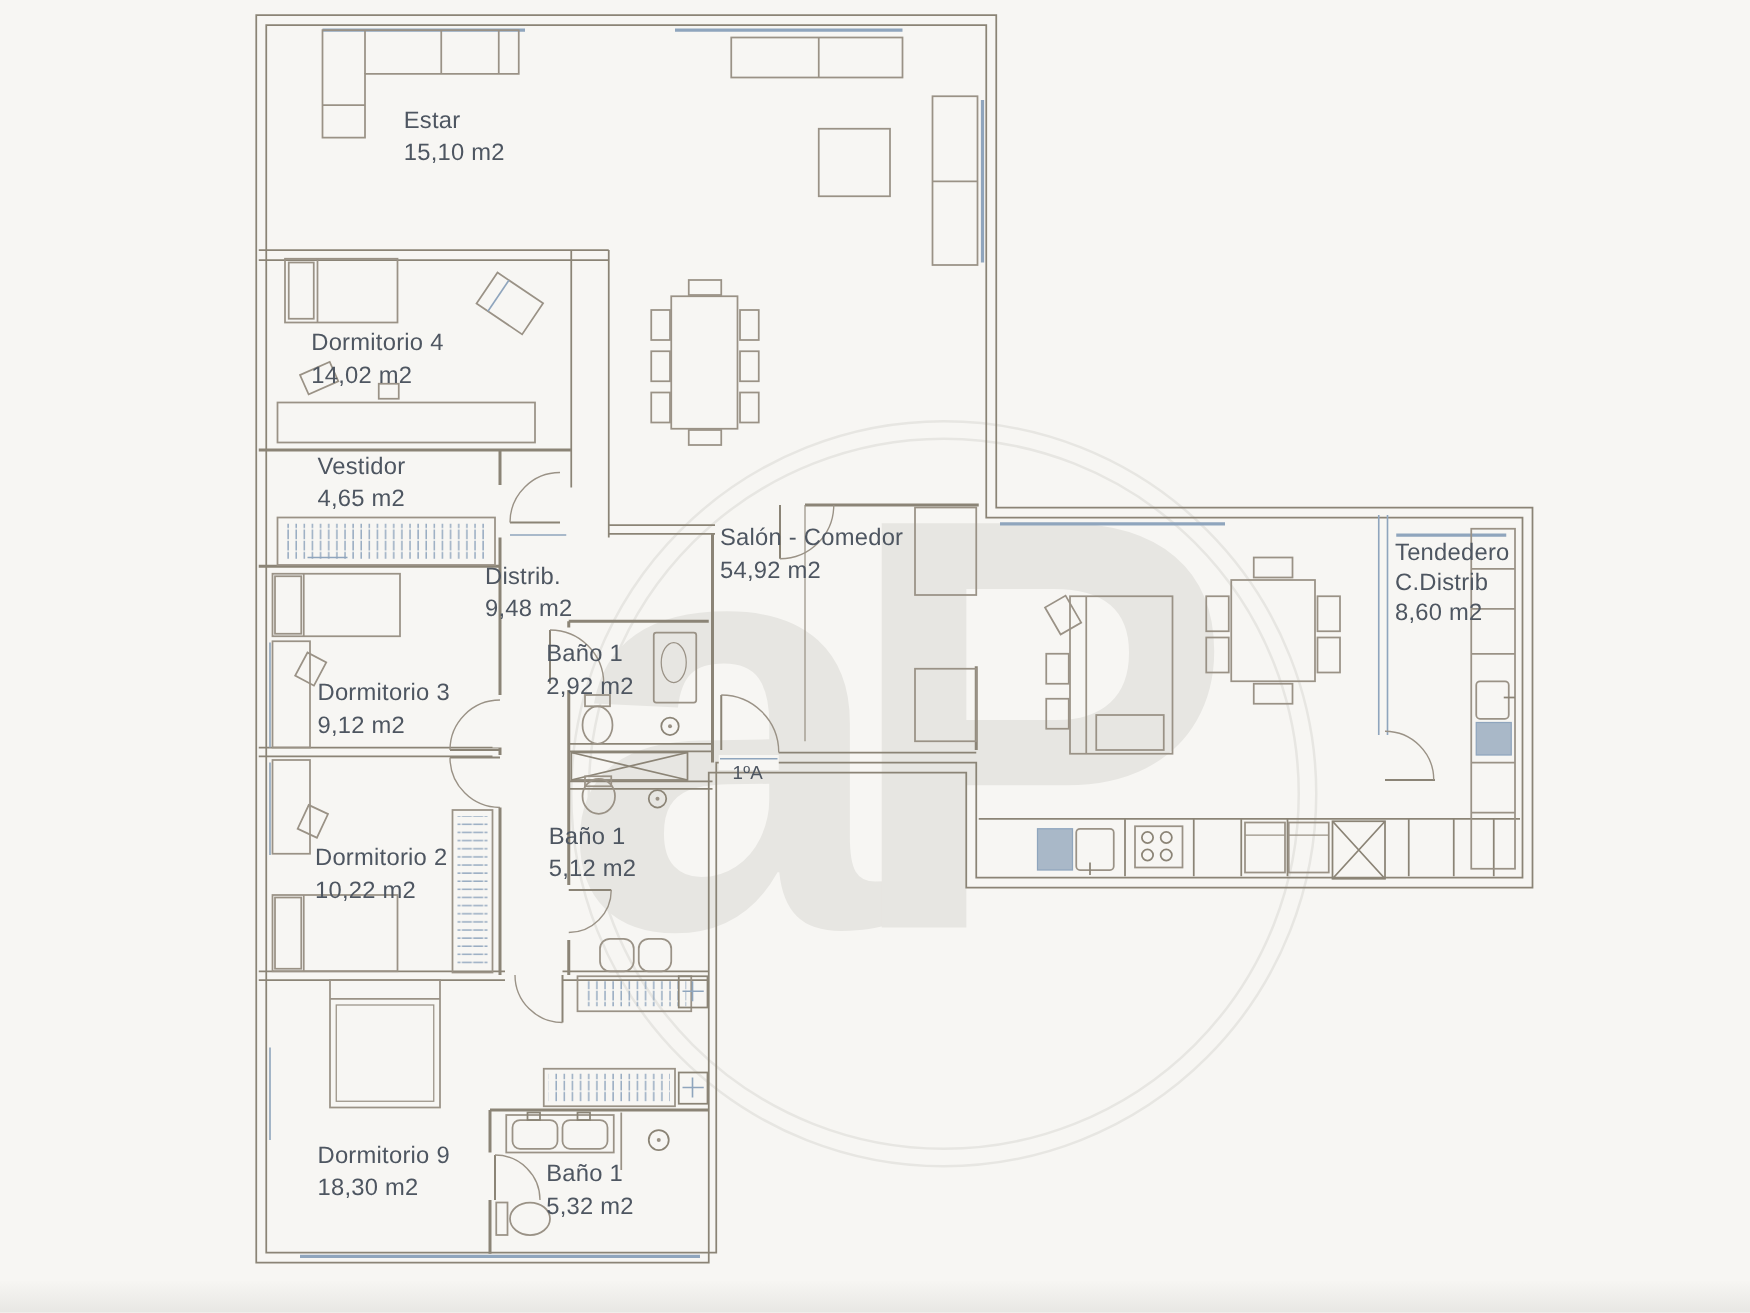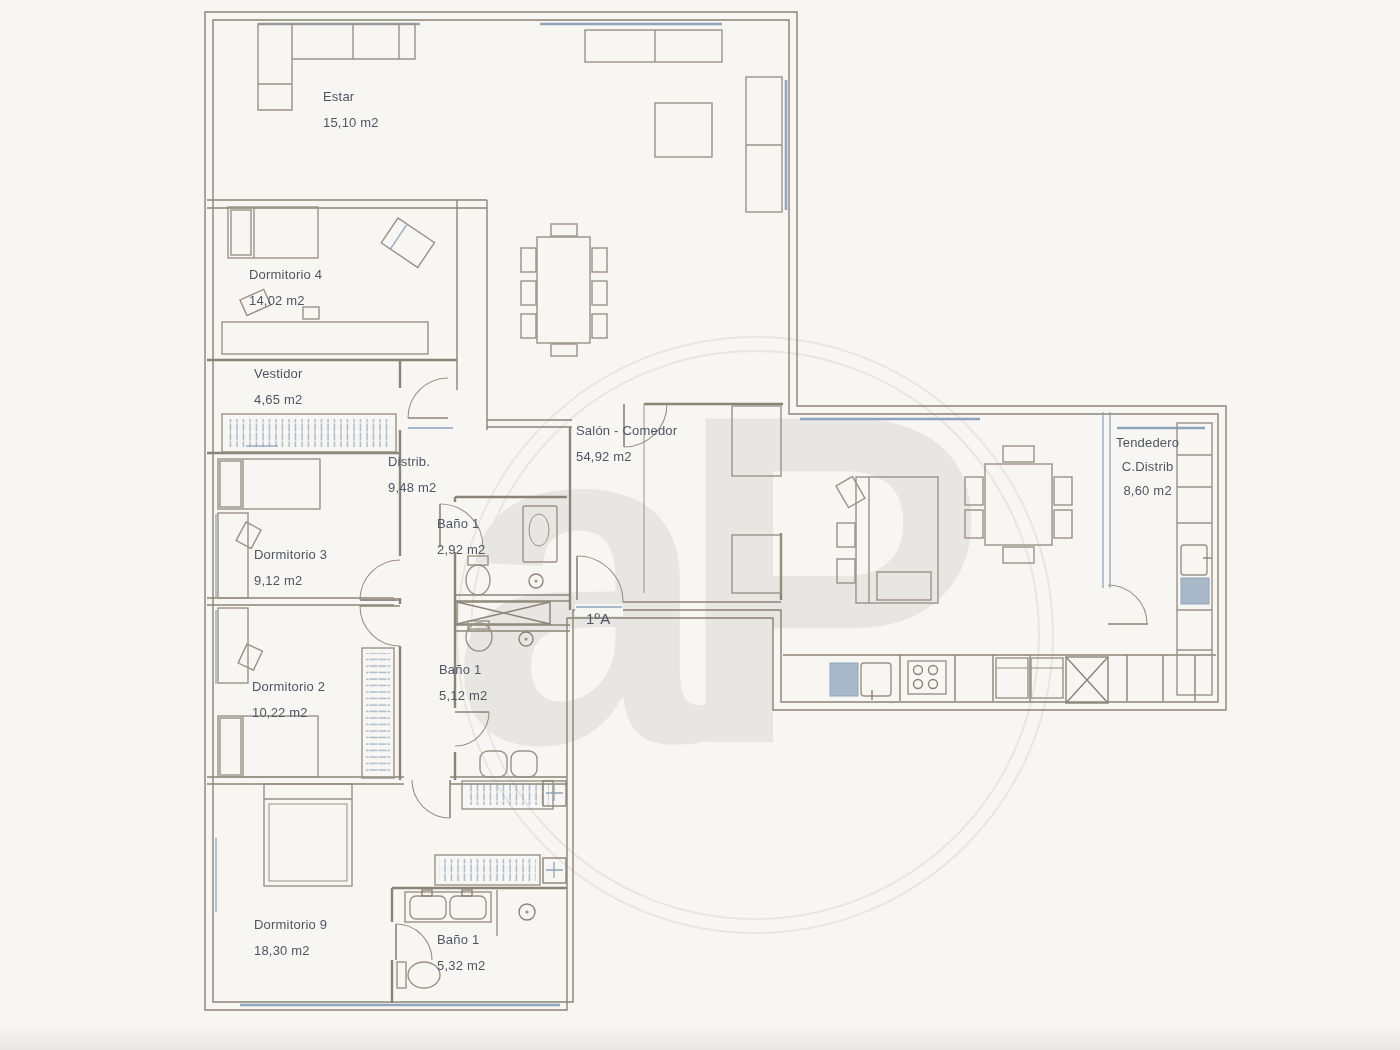--- a/index.html
+++ b/index.html
@@ -14,23 +14,23 @@
   .b  {stroke:var(--fixture,#8fa5bd);stroke-width:2.6;fill:none;}
   .bt {stroke:var(--fixture,#8fa5bd);stroke-width:1.3;fill:none;}
   .gf {fill:var(--fixture_fill,#a9b8c8);stroke:var(--fixture,#8fa5bd);stroke-width:1;}
   .leaf{stroke:var(--wall,#8b8476);stroke-width:1.6;fill:none;}
   .arc{stroke:var(--furniture,#9a9286);stroke-width:1.1;fill:none;}
   .punch{fill:var(--paper,#f7f6f3);stroke:none;}
   .wm-c{stroke:var(--watermark,#e7e6e2);stroke-width:2;fill:none;}
   .wm-t{fill:var(--watermark,#e7e6e2);font-weight:bold;font-size:470px;letter-spacing:-0.08em;font-family:"Liberation Sans",sans-serif;}
   .dot{fill:var(--furniture,#9a9286);stroke:none;}
   
-  .label{position:absolute;color:var(--text,#4e5661);font-size:13px;line-height:26px;letter-spacing:.2px;white-space:nowrap;}
+  .label{position:absolute;color:var(--text,#4e5661);font-size:19px;line-height:26px;letter-spacing:.2px;white-space:nowrap;}
   .label span{display:block;}
-  .label.tight{line-height:24px;text-align:center;}
+  .label.tight{line-height:24px;}
   .label.small{font-size:15px;line-height:16px;}
   .scan-shadow{position:absolute;left:0;right:0;bottom:0;height:26px;
     background:linear-gradient(rgba(120,120,115,0),rgba(120,120,115,.12));}
 </style>
 </head>
 <body>
 
 <div class="stage">
 
 <svg width="1400" height="1050" viewBox="0 0 1400 1050">

